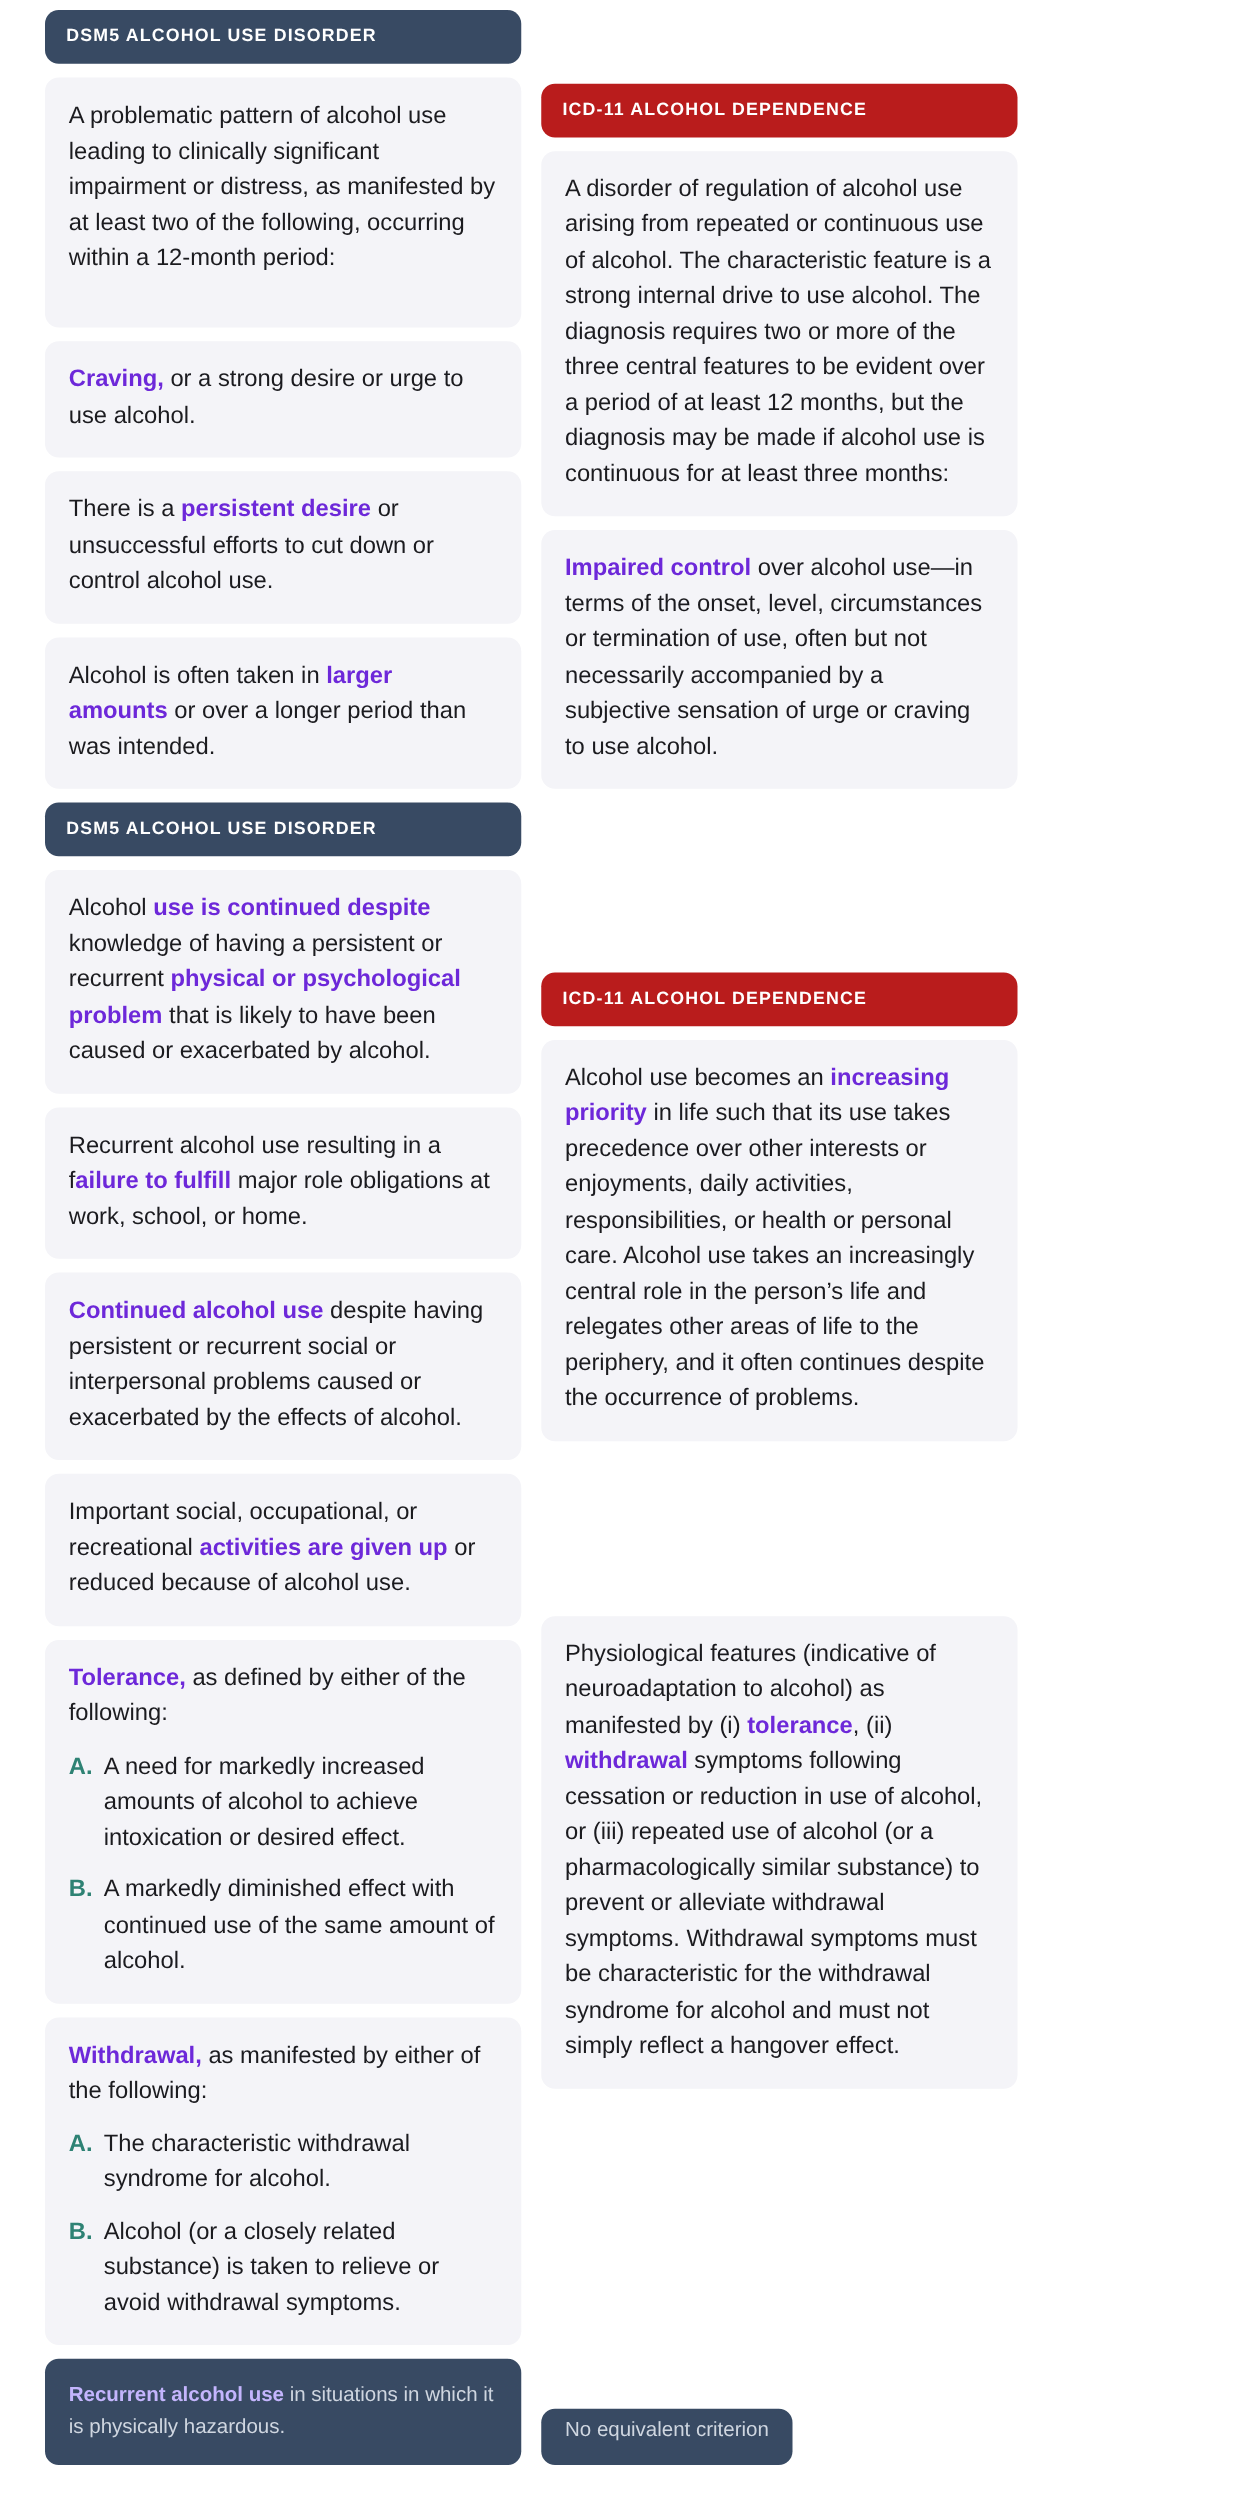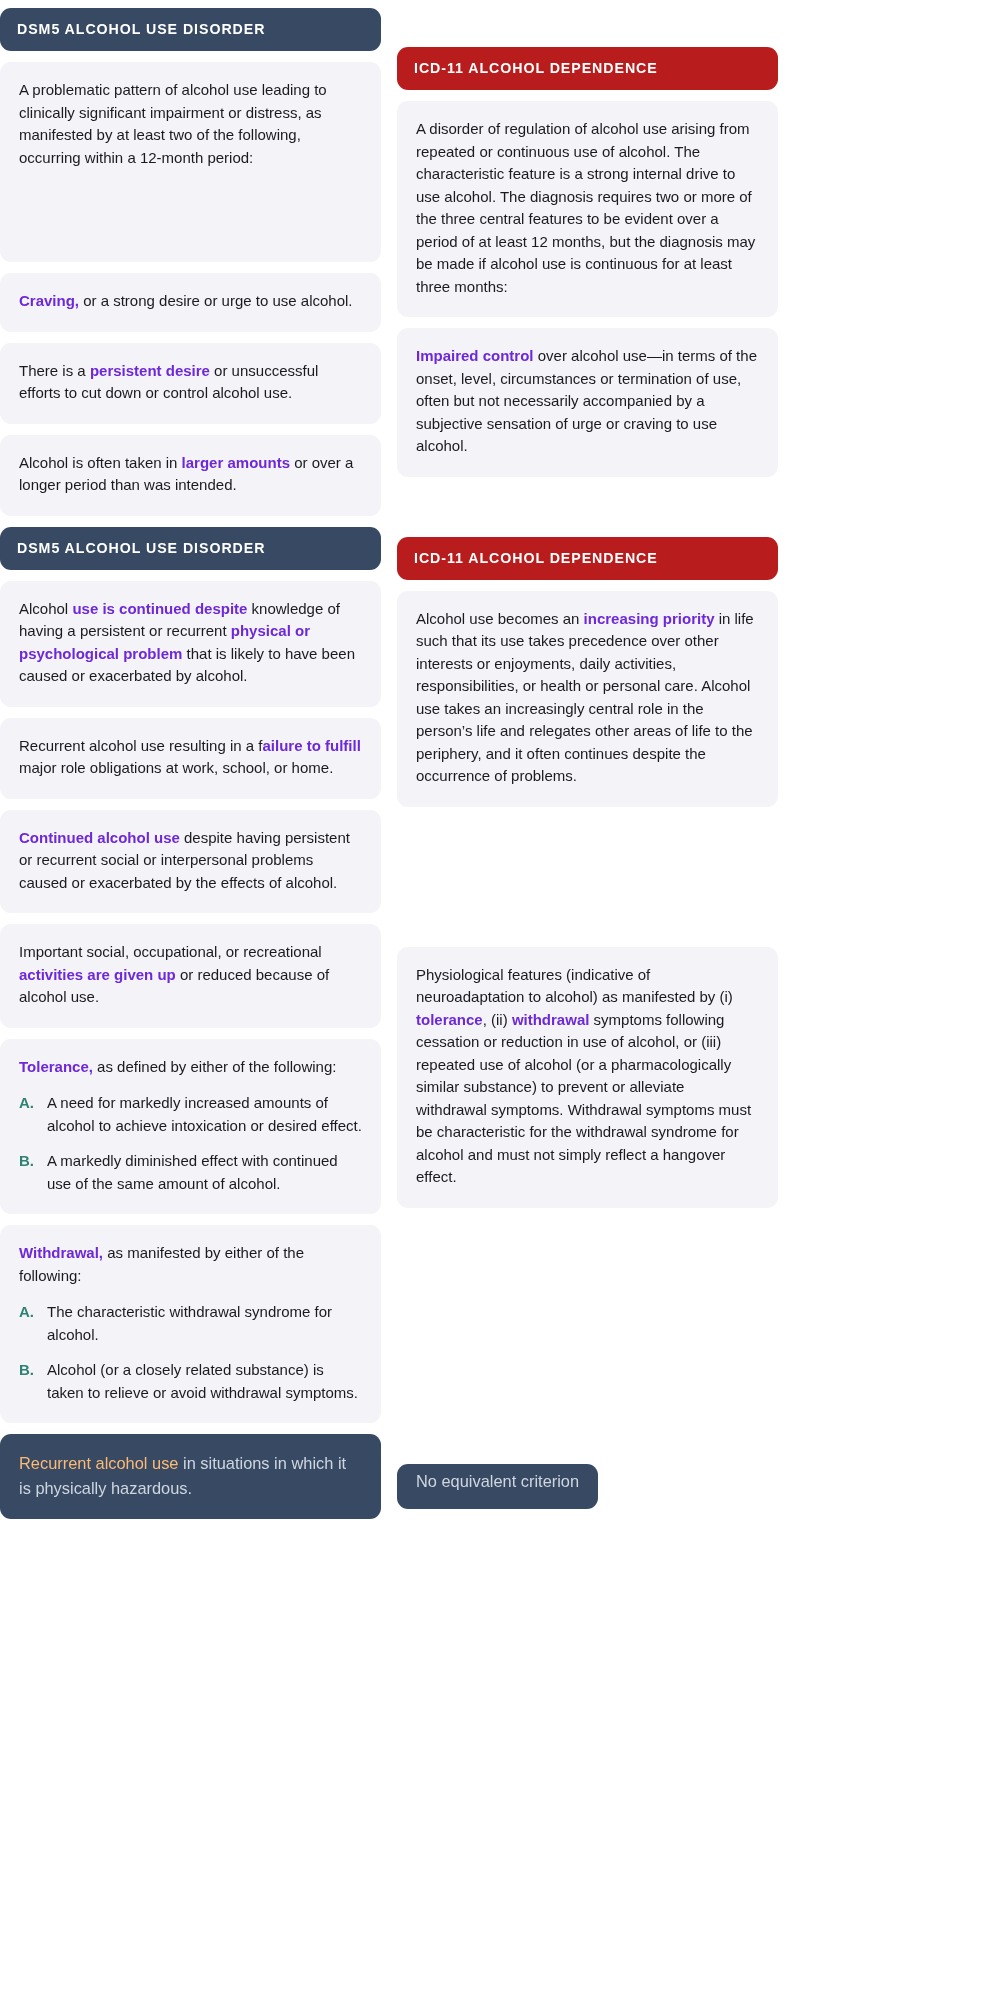--- a/index.html
+++ b/index.html
@@ -19,22 +19,23 @@
   .comparison {
     width: 790px;
     display: flex;
     flex-direction: column;
     gap: 0;
   }
 
   .block {
     display: flex;
     gap: 16px;
-    align-items: center;
+    align-items: flex-end;
     width: 790px;
+    margin-left: 36px;
   }
 
   .col {
     width: 381px;
     flex: 0 0 381px;
     display: flex;
     flex-direction: column;
     gap: 11px;
   }
 
@@ -51,21 +52,21 @@
   }
   .hdr.dsm  { background: #384a63; }
   .hdr.icd  { background: #b91c1c; }
 
   
   .card {
     background: #f4f4f8;
     border-radius: 11px;
     padding: 17px 19px 19px 19px;
     color: #1b1b1f;
-    font-size: 15px;
+    font-size: 19px;
     line-height: 1.50;
   }
   .card b, .card strong { font-weight: bold; color: #6d28d9; }
 
   
   .spacer { visibility: hidden; }
 
   
   .sublist {
     margin-top: 14px;
@@ -88,21 +89,21 @@
 
   
   .darkcard {
     background: #384a63;
     border-radius: 11px;
     padding: 17px 19px 19px 19px;
     color: #cfd6e0;
     font-size: 16.4px;
     line-height: 1.50;
   }
-  .darkcard b, .darkcard strong { color: #fdba74; font-weight: normal; }
+  .darkcard b, .darkcard strong { color: #c4b5fd; font-weight: bold; }
   .darkcard.short { padding: 5px 19px 16px 19px; align-self: flex-start; }
 
   
   .block + .block { margin-top: 11px; }
 </style>
 </head>
 <body>
 
 <div class="comparison">
 

